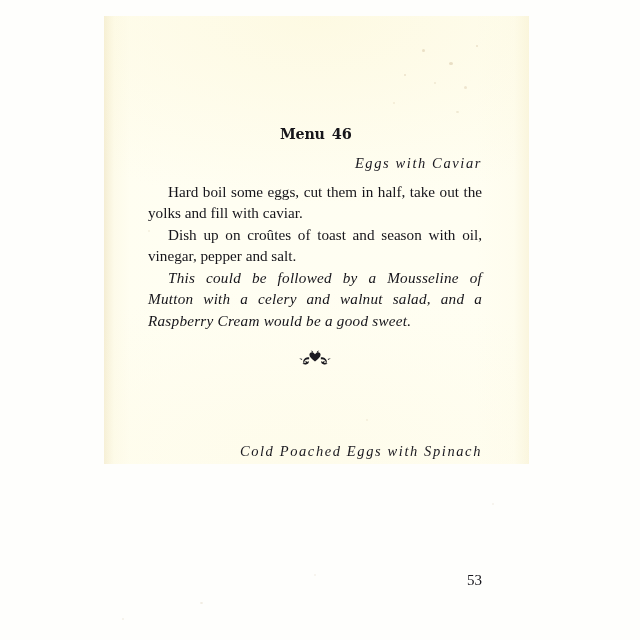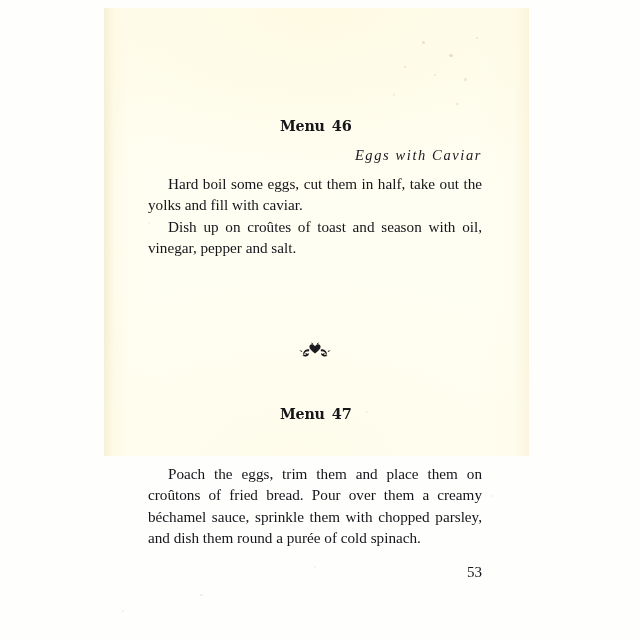--- a/index.html
+++ b/index.html
@@ -14,21 +14,21 @@
     height: 640px;
     background: #fefefc;
     overflow: hidden;
     font-family: "Liberation Serif", "DejaVu Serif", serif;
   }
 
   
   .page {
     position: absolute;
     left: 104px;
-    top: 8px;
+    top: 16px;
     width: 425px;
     height: 448px;
     background:
       linear-gradient(to right,
         rgba(236,224,186,0.55) 0px,
         rgba(250,245,218,0.35) 10px,
         rgba(255,253,235,0.15) 26px,
         rgba(255,254,240,0.05) 60px,
         rgba(255,254,240,0.05) 370px,
         rgba(252,248,225,0.22) 410px,
@@ -170,20 +170,21 @@
     <div class="content">
 
       <div class="menu-heading pos-menu46">
         <span class="blackletter">Menu</span><span class="num">46</span>
       </div>
 
       <div class="dish-title pos-dish46">Eggs with Caviar</div>
 
       <p class="body pos-para46a">Hard boil some eggs, cut them in half, take out the yolks and fill with caviar.</p>
       <p class="body pos-para46b">Dish up on croûtes of toast and season with oil, vinegar, pepper and salt.</p>
+      <p class="body italic pos-para46c">This could be followed by a Mousseline of Mutton with a celery and walnut salad, and a Raspberry Cream would be a good sweet.</p>
 
       <div class="ornament pos-ornament">
         <svg width="44" height="20" viewBox="0 0 44 20" aria-hidden="true" style="overflow:visible;">
           <g fill="#1b1a20">
 
             <path d="M22 4.2c-1.9-3.1-5.6-2.5-5.6 0.6 0 2.3 2.5 4.2 5.6 6.6 3.1-2.4 5.6-4.3 5.6-6.6 0-3.1-3.7-3.7-5.6-0.6z"></path>
 
             <path d="M16.2 7.4c-2.4-0.6-4.6 0.6-5.6 2.6-0.9 1.8-0.3 3.6 1.2 4.1 1.2 0.4 2.3-0.3 2.4-1.4 0.1-0.9-0.5-1.6-1.3-1.5-0.6 0.1-0.9 0.5-0.9 1 0.5-0.3 1 0 1 0.6 0 0.5-0.4 0.8-0.9 0.7-0.8-0.2-1.1-1.2-0.6-2.2 0.7-1.5 2.6-2.4 4.6-1.9z"></path>
             <path d="M15.4 11.1c-1.7 1.7-3.9 2.4-6 2.1 1.3 1.4 3.6 1.6 5.4 0.5 0.9-0.5 1.4-1.4 0.6-2.6z"></path>
 
@@ -191,24 +192,21 @@
             <path d="M28.6 11.1c1.7 1.7 3.9 2.4 6 2.1-1.3 1.4-3.6 1.6-5.4 0.5-0.9-0.5-1.4-1.4-0.6-2.6z"></path>
 
             <path d="M9.4 9.0c-1.0-0.7-2.2-0.8-3.2-0.2 0.9 0.1 1.6 0.5 2.1 1.1z"></path>
             <path d="M34.6 9.0c1.0-0.7 2.2-0.8 3.2-0.2-0.9 0.1-1.6 0.5-2.1 1.1z"></path>
             <path d="M20.2 2.0c-0.5-1.0-1.5-1.5-2.5-1.3 0.8 0.3 1.4 0.9 1.7 1.7z"></path>
             <path d="M23.8 2.0c0.5-1.0 1.5-1.5 2.5-1.3-0.8 0.3-1.4 0.9-1.7 1.7z"></path>
           </g>
         </svg>
       </div>
 
-      <div class="menu-heading pos-menu47">
-        <span class="blackletter">Menu</span><span class="num">47</span>
-      </div>
-
-
-      <p class="body pos-para47">Poach the eggs, trim them and place them on croûtons of fried bread.  Pour over them a creamy béchamel sauce, sprinkle them with chopped parsley, and dish them round a purée of cold spinach.</p>
+
+      <div class="dish-title pos-dish47">Cold Poached Eggs with Spinach</div>
+
 
       <div class="folio pos-folio">53</div>
 
     </div>
   </div>
 </div>
 
 </body></html>

